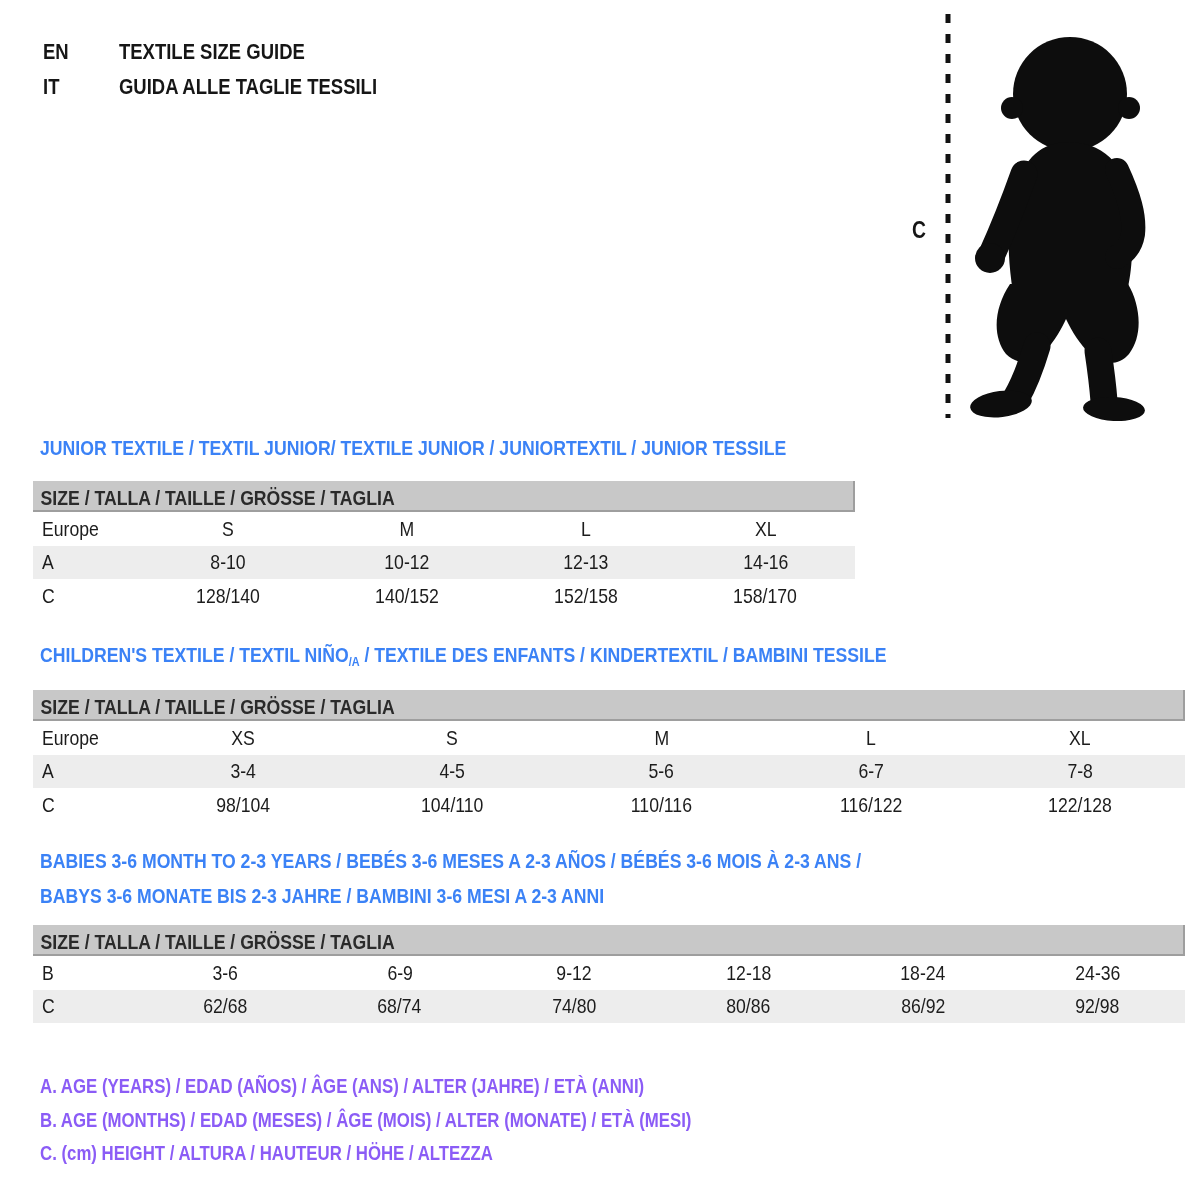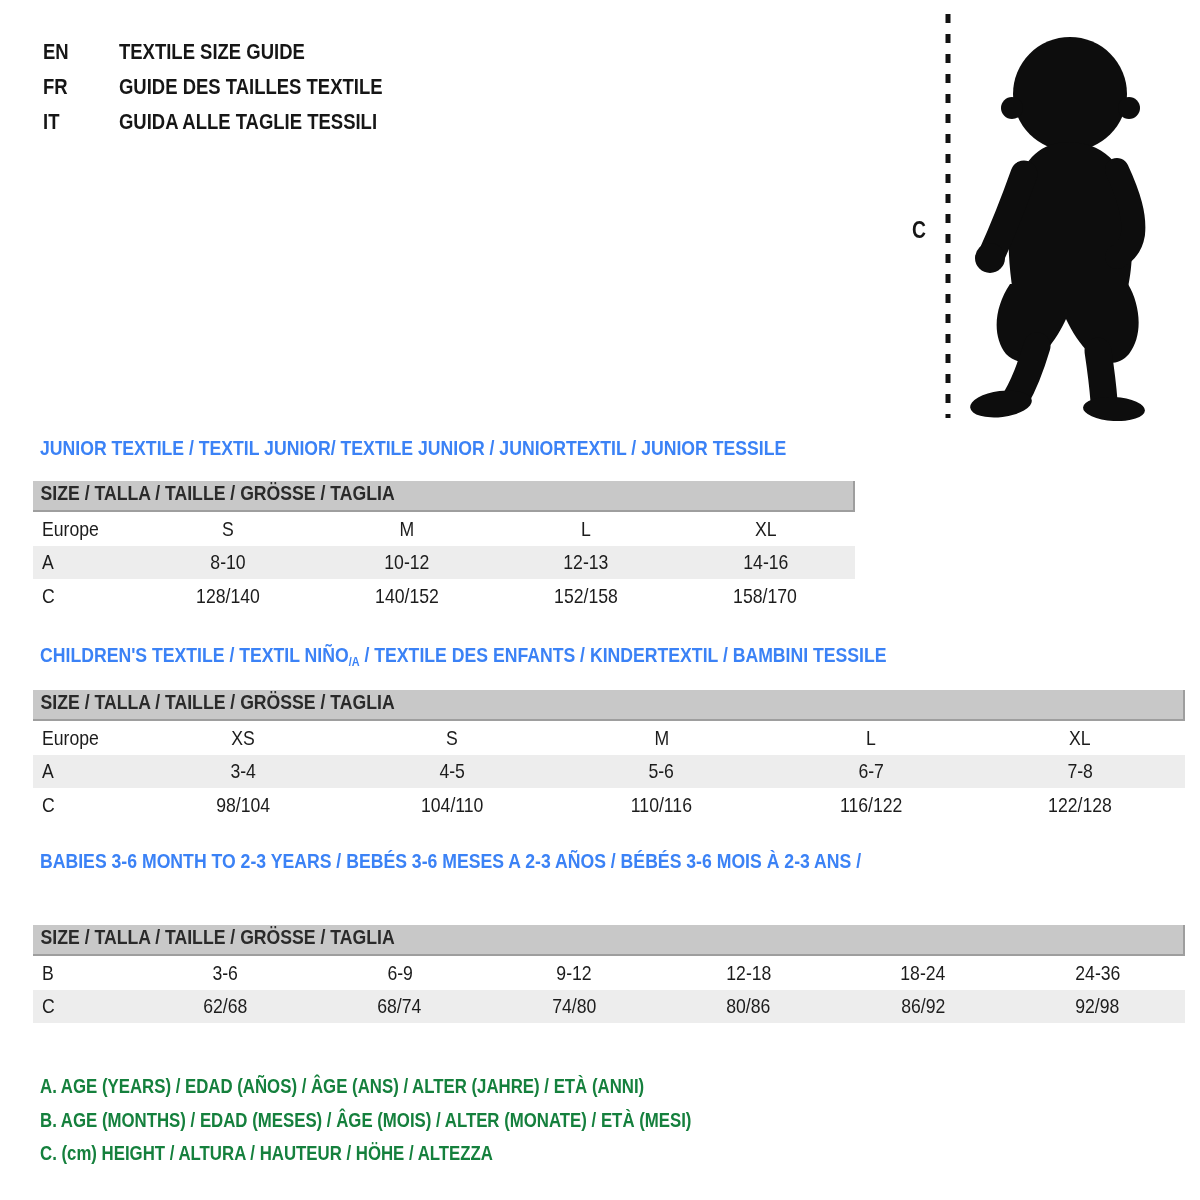--- a/index.html
+++ b/index.html
@@ -23,48 +23,44 @@
   .baby{position:absolute;left:958px;top:6px;}
 
   
   .sec-title{position:absolute;left:40px;font-weight:bold;font-size:21px;color:#3b82f6;}
   .sub-a{font-size:13px;vertical-align:-4px;font-weight:bold;}
 
   
   .sizebar{
     position:absolute;left:33px;height:31px;background:#c8c8c8;
     border-right:2px solid #9e9e9e;border-bottom:2px solid #9e9e9e;
-    display:flex;align-items:flex-start;box-sizing:border-box;
+    display:flex;align-items:flex-end;box-sizing:border-box;
   }
   .sizebar .bar-text{font-weight:bold;font-size:21px;color:#2a2a2a;padding-left:9px;}
 
   
   .tbl{position:absolute;left:33px;}
   .trow{display:flex;height:33.5px;align-items:center;}
   .trow.shaded{background:#ededed;}
   .tcell{flex:1;text-align:center;font-size:21px;color:#1c1c1c;}
   .tlabel{flex:0 0 105px;text-align:left;padding-left:9px;box-sizing:border-box;}
 
   
   .legend{position:absolute;left:40px;top:1070px;}
-  .legend-line{height:33.5px;display:flex;align-items:center;font-weight:bold;font-size:20px;color:#15803d;}
+  .legend-line{height:33.5px;display:flex;align-items:center;font-weight:bold;font-size:20px;color:#8b5cf6;}
 </style>
 </head>
 <body>
 
 <div id="canvas">
 
   <div class="langs">
     <div class="lang-row">
       <span class="lang-code cx cx-l">EN</span>
       <span class="lang-label cx cx-l">TEXTILE SIZE GUIDE</span>
-    </div>
-    <div class="lang-row">
-      <span class="lang-code cx cx-l">FR</span>
-      <span class="lang-label cx cx-l">GUIDE DES TAILLES TEXTILE</span>
     </div>
     <div class="lang-row">
       <span class="lang-code cx cx-l">IT</span>
       <span class="lang-label cx cx-l">GUIDA ALLE TAGLIE TESSILI</span>
     </div>
   </div>
 
   <svg class="dash-line" width="12" height="408">
     <line x1="6" y1="2" x2="6" y2="406" stroke="#111" stroke-width="5" stroke-dasharray="9 11"></line>
   </svg>
@@ -146,20 +142,23 @@
         <div class="tcell"><span class="cx cx-c">104/110</span></div>
         <div class="tcell"><span class="cx cx-c">110/116</span></div>
         <div class="tcell"><span class="cx cx-c">116/122</span></div>
         <div class="tcell"><span class="cx cx-c">122/128</span></div>
       </div>
     </div>
 
   <div class="sec-title" style="top:849px;">
     <span class="cx cx-l">BABIES 3-6 MONTH TO 2-3 YEARS / BEBÉS 3-6 MESES A 2-3 AÑOS / BÉBÉS 3-6 MOIS À 2-3 ANS /</span>
   </div>
+  <div class="sec-title" style="top:884px;">
+    <span class="cx cx-l">BABYS 3-6 MONATE BIS 2-3 JAHRE / BAMBINI 3-6 MESI A 2-3 ANNI</span>
+  </div>
   <div class="sizebar" style="top:925px;width:1152px;">
     <span class="bar-text cx cx-l">SIZE / TALLA / TAILLE / GRÖSSE / TAGLIA</span>
   </div>
   <div class="tbl" style="top:956px;width:1152px;">
       <div class="trow">
         <div class="tcell tlabel"><span class="cx cx-l">B</span></div>
         <div class="tcell"><span class="cx cx-c">3-6</span></div>
         <div class="tcell"><span class="cx cx-c">6-9</span></div>
         <div class="tcell"><span class="cx cx-c">9-12</span></div>
         <div class="tcell"><span class="cx cx-c">12-18</span></div>

